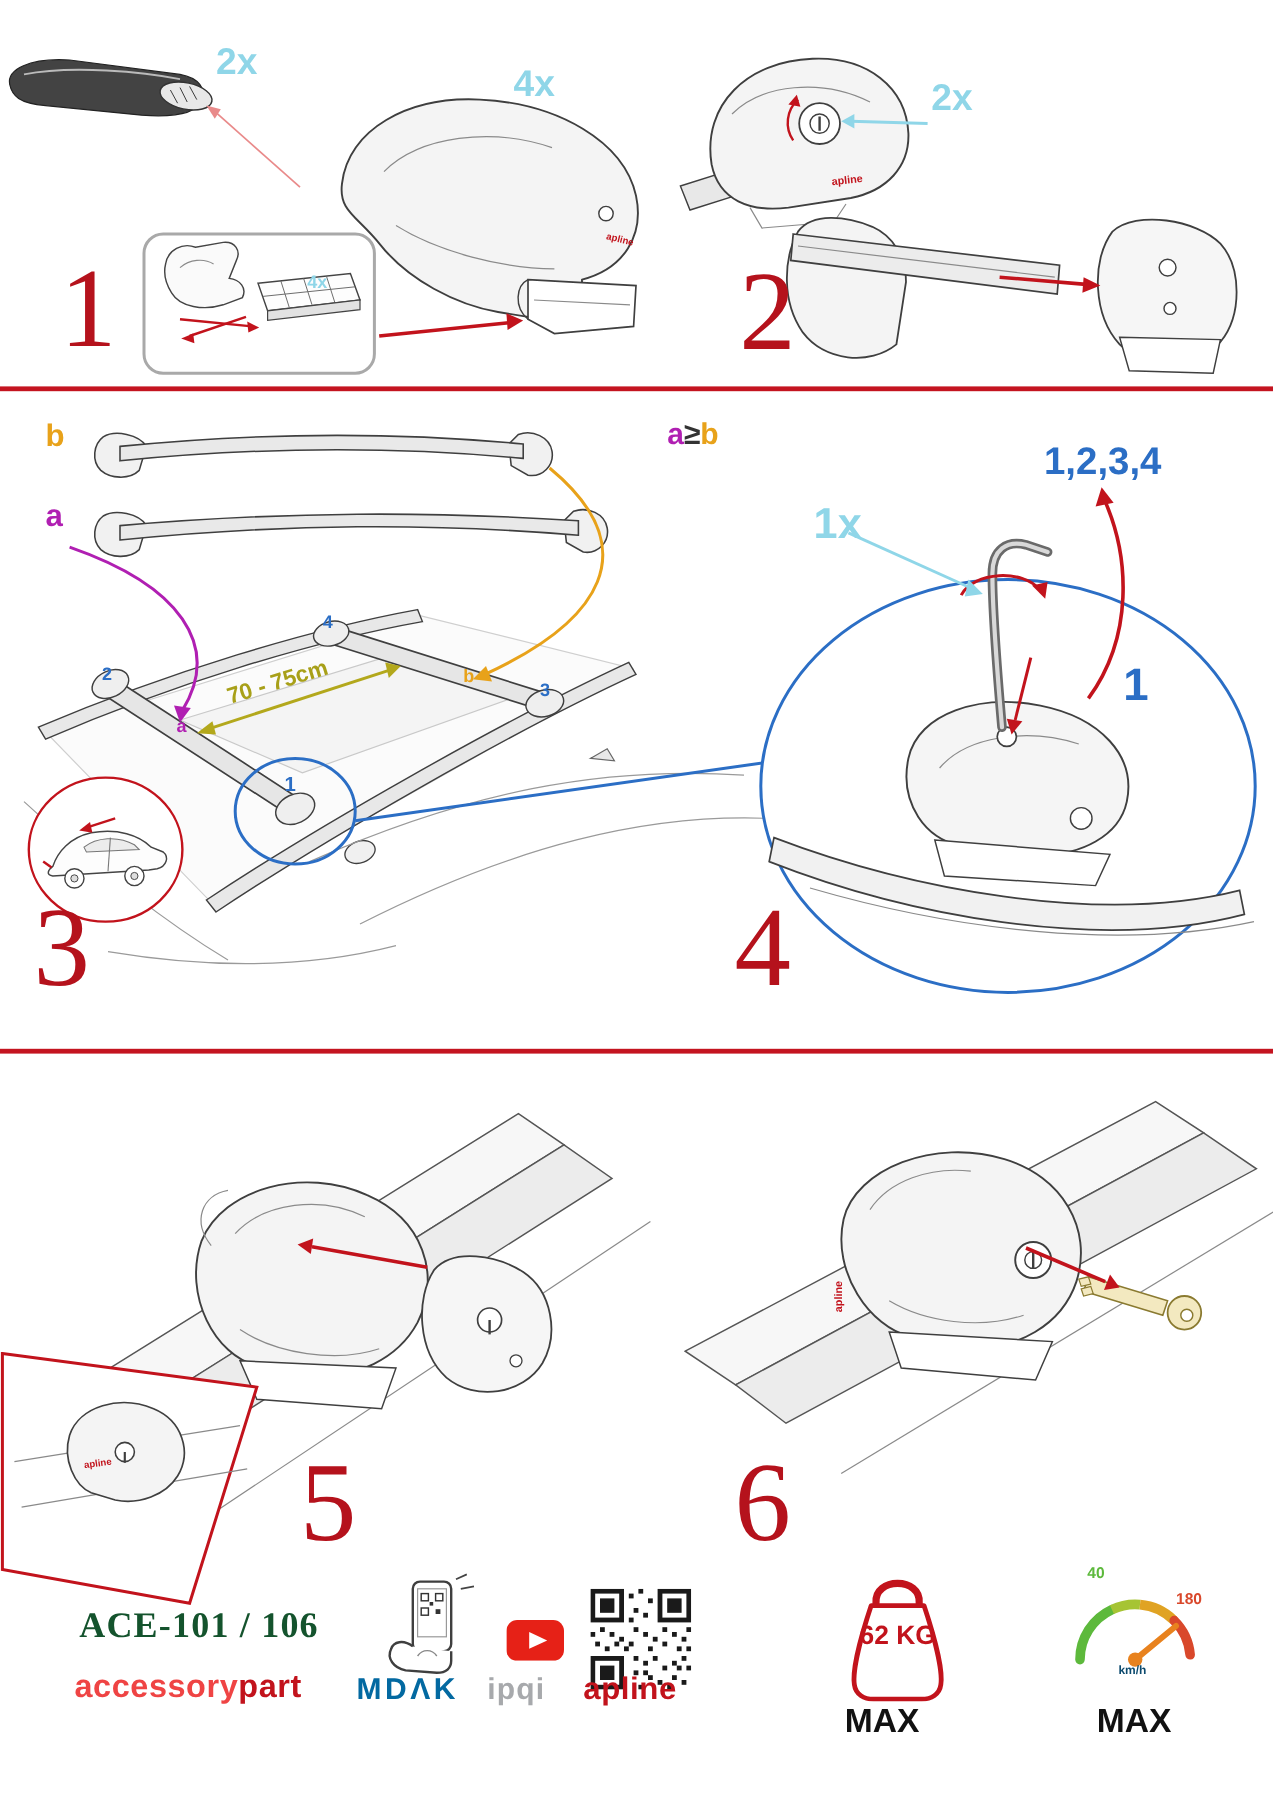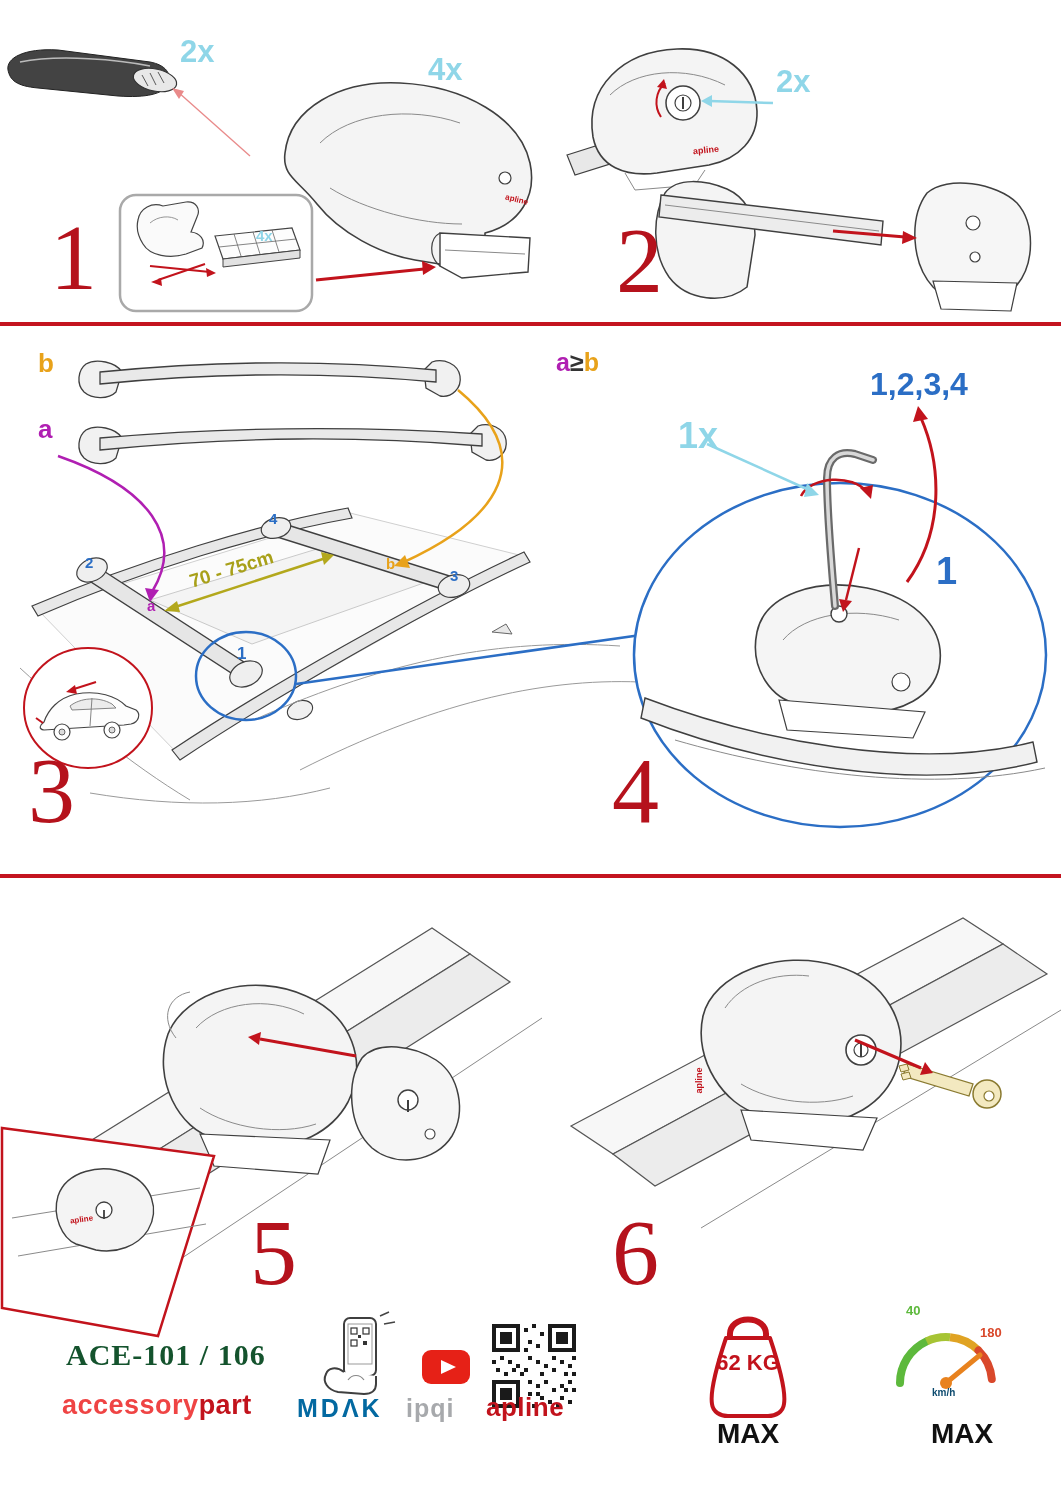--- a/index.html
+++ b/index.html
@@ -29,21 +29,21 @@
   .brand{position:absolute;font-weight:700;font-size:27px;letter-spacing:0.5px;line-height:1}
   .brand .b1{color:#ef4444}
   .brand .b2{color:#c2131c}
   .partner{position:absolute;font-weight:700;line-height:1}
   .mdak{font-size:25px;color:#0369a1;letter-spacing:3px}
   .ipqi{font-size:25px;color:#a7a9ac;letter-spacing:1px}
   .apline{font-size:26px;color:#c2131c;letter-spacing:0.5px}
   .weight-text{position:absolute;color:#c2131c;font-weight:700;font-size:22px;
                text-align:center;line-height:1}
   .max-text{position:absolute;color:#111;font-weight:700;font-size:28px;
-            text-align:center;line-height:1}
+            line-height:1}
   .gauge-num{position:absolute;font-weight:700;font-size:13px;line-height:1}
   .gauge-unit{position:absolute;color:#0c4a6e;font-size:10px;font-weight:700;line-height:1}
   svg{display:block}
 </style>
 </head>
 <body>
 
 <div class="page">
 
   

